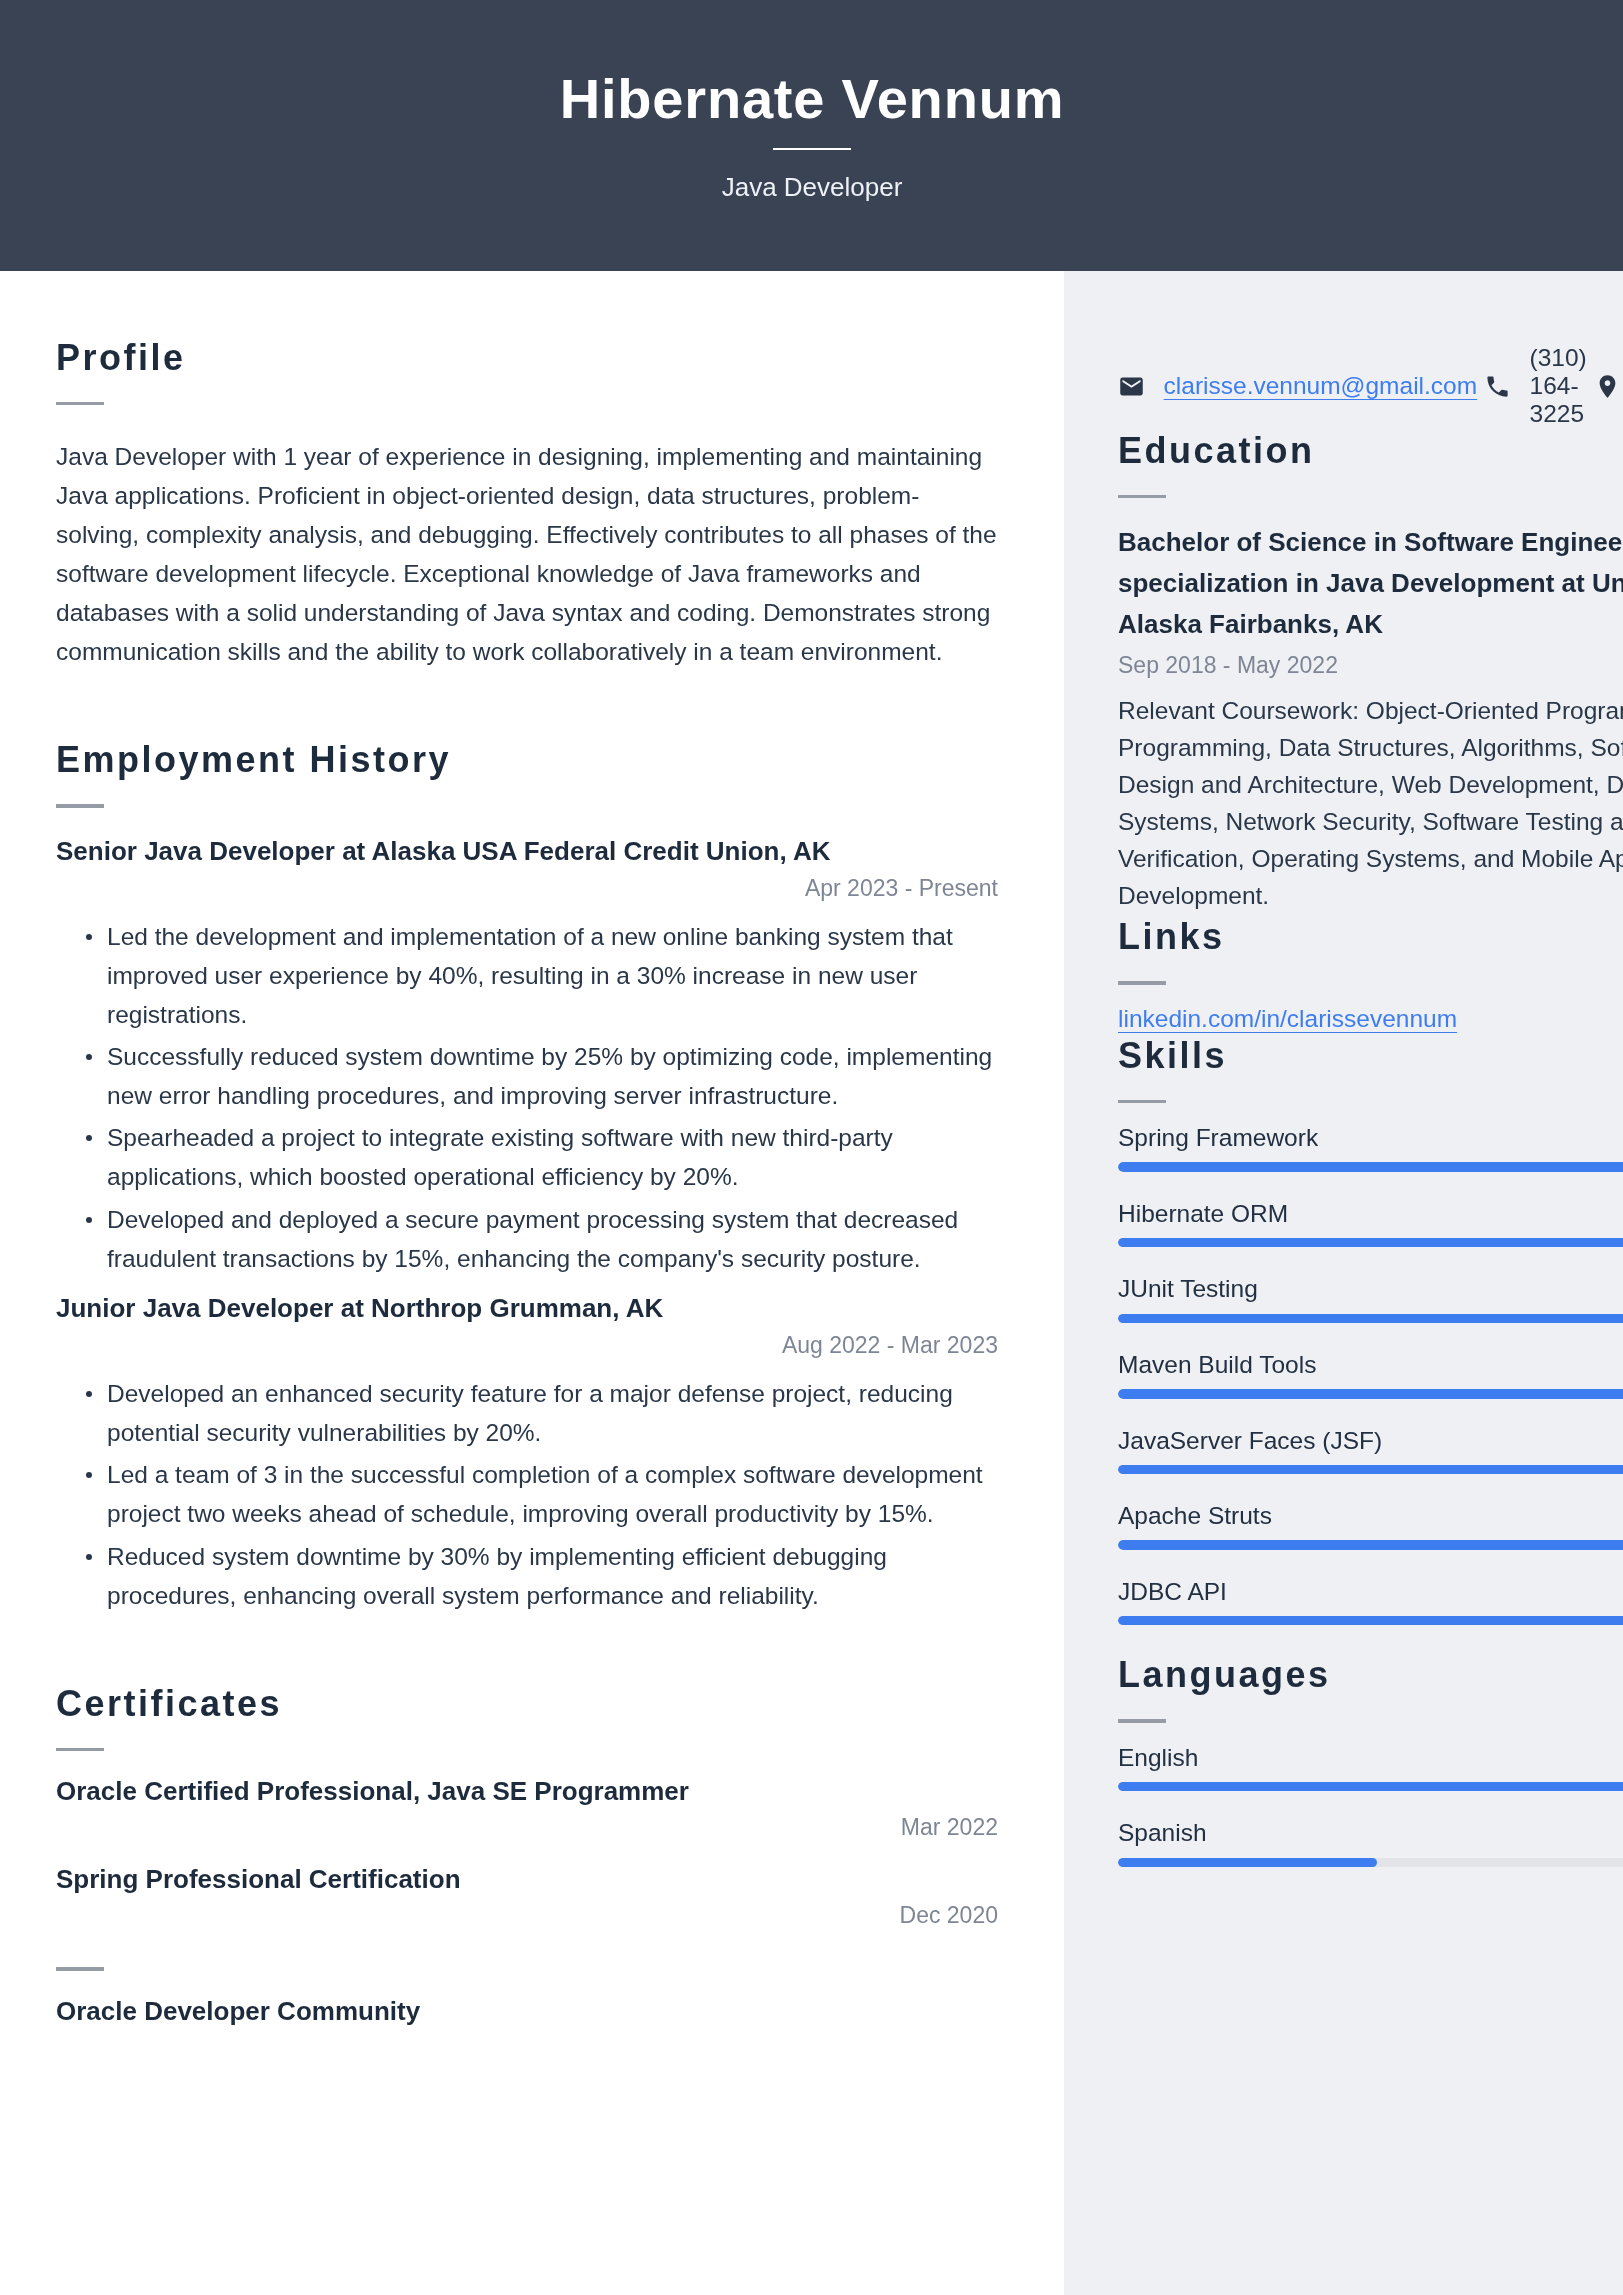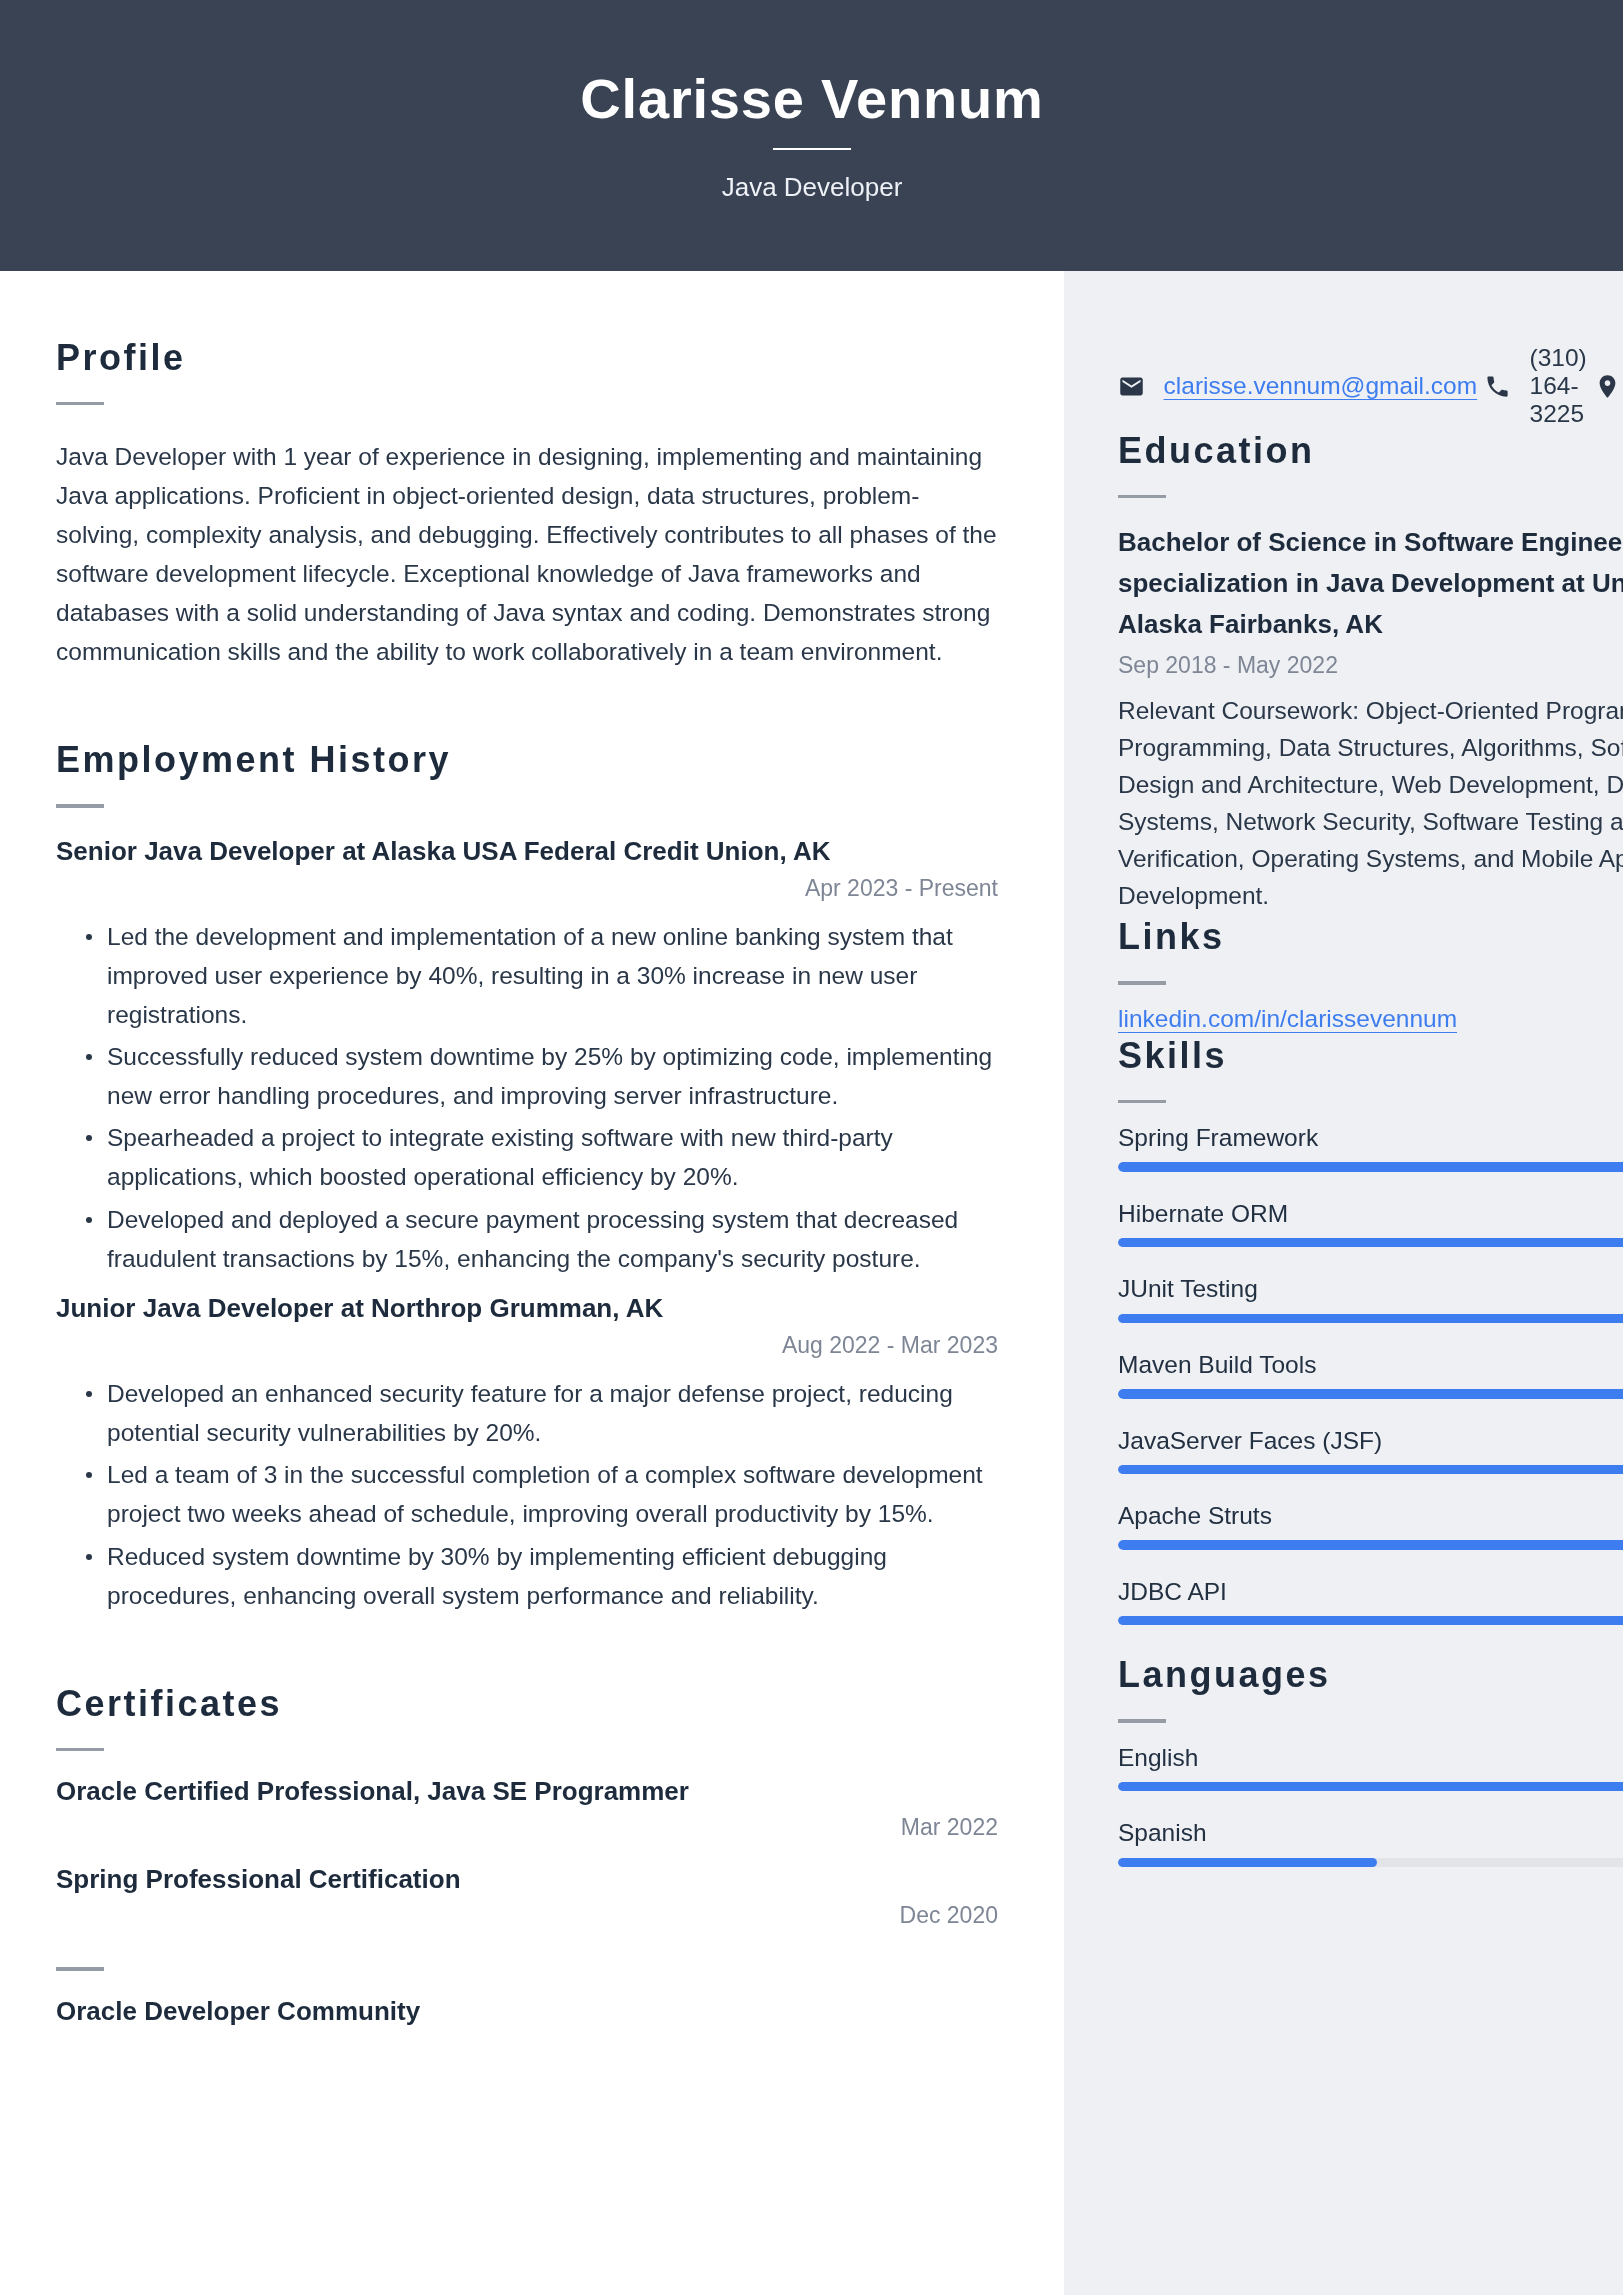--- a/index.html
+++ b/index.html
@@ -76,21 +76,21 @@
   .skill-name{font-size:24.5px;color:#223042;line-height:30px;}
   .bar-track{margin-top:9.3px;height:9.3px;border-radius:5px;background:var(--track);overflow:hidden;}
   .bar-fill{height:100%;border-radius:5px;background:var(--accent);}
 </style>
 </head>
 <body>
 
 <div class="page">
 
   <div class="hero">
-    <div class="name">Clarisse Vennum</div>
+    <div class="name">Hibernate Vennum</div>
     <div class="name-rule"></div>
     <div class="role">Java Developer</div>
   </div>
 
   <div class="cols">
 
     <div class="main">
 
       <div class="section">
         <div class="sec-title">Profile</div>

